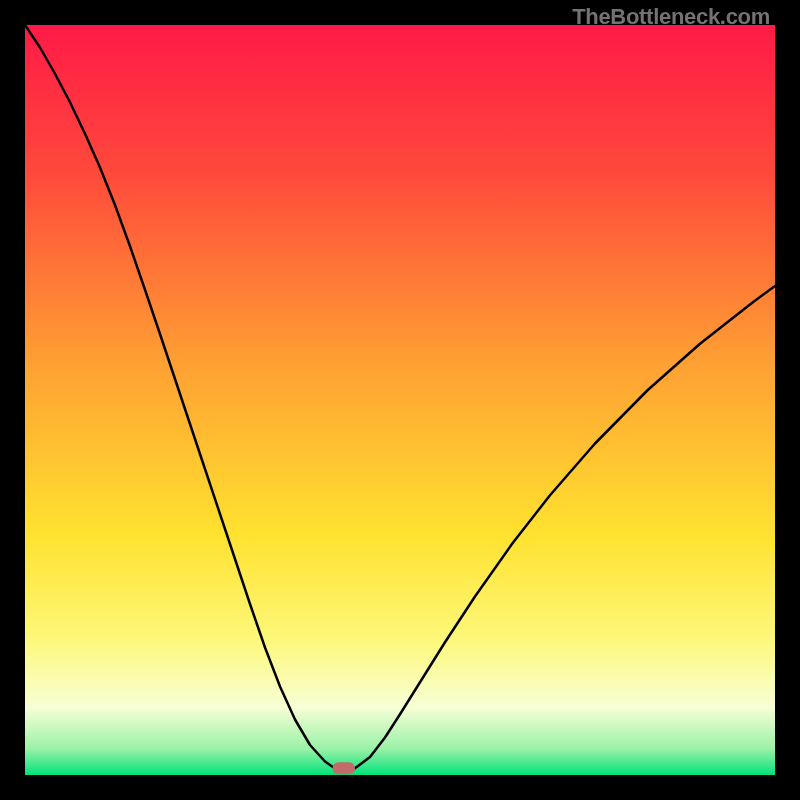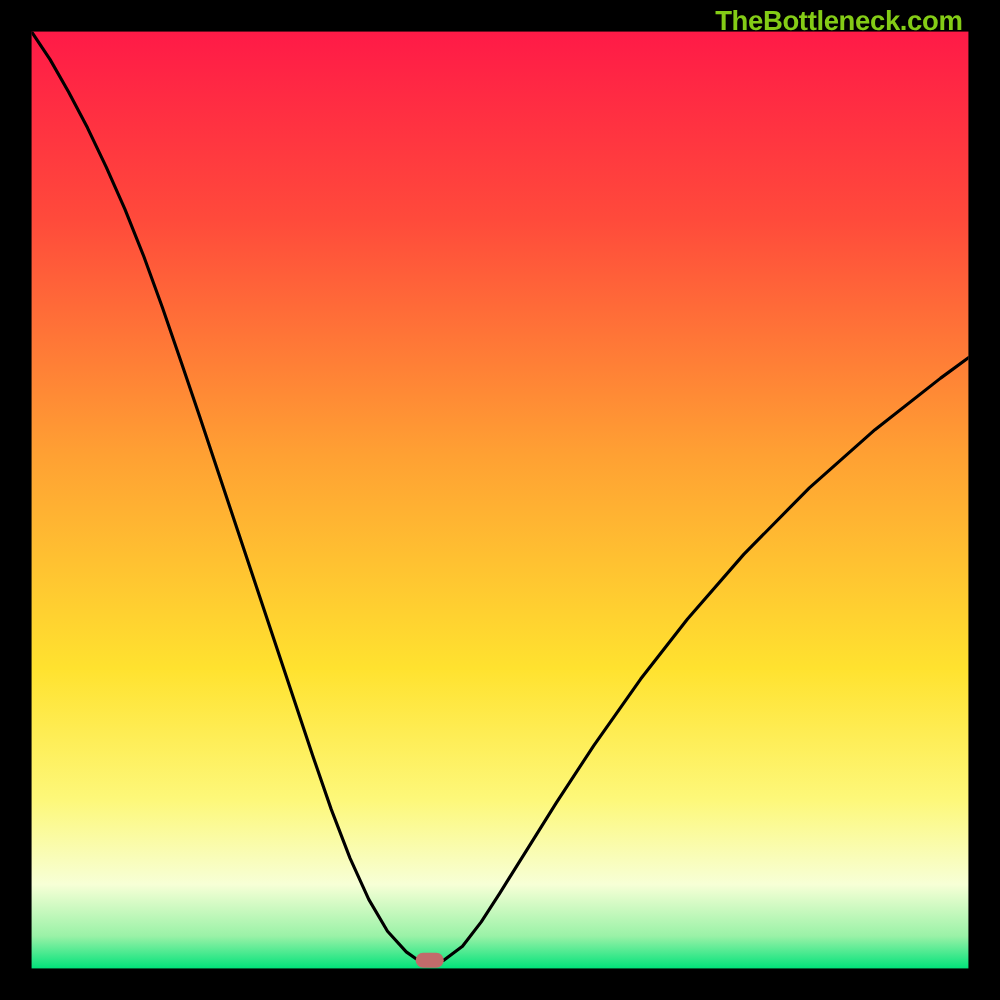--- a/index.html
+++ b/index.html
@@ -22,21 +22,21 @@
     left: 25px;
     top: 25px;
     width: 750px;
     height: 750px;
     overflow: hidden;
   }
   .watermark {
     position: absolute;
     top: 4px;
     right: 30px;
-    color: #84cc16;
+    color: #737373;
     font-size: 22px;
     font-weight: 600;
     letter-spacing: -0.3px;
     user-select: none;
   }
 </style>
 </head>
 <body>
 
 <div class="frame">

